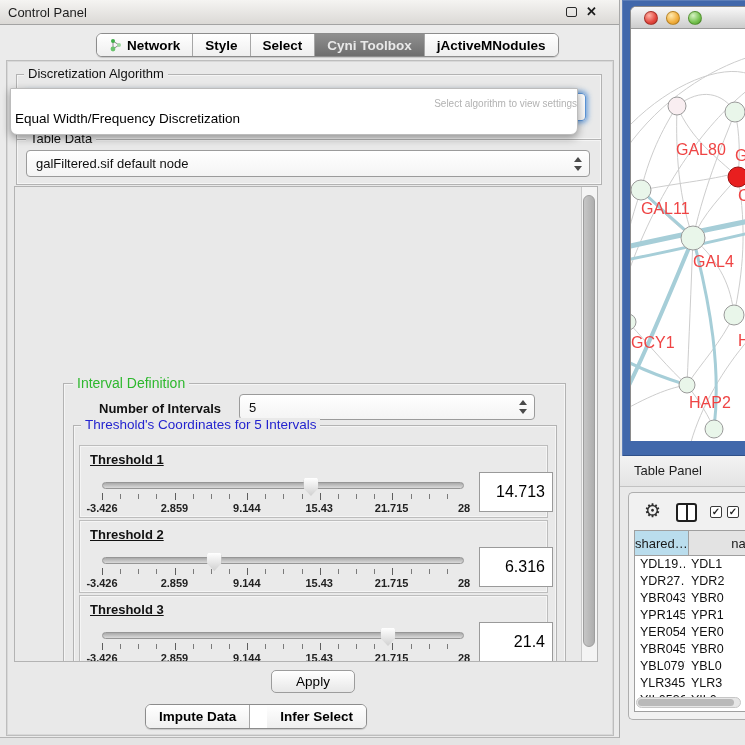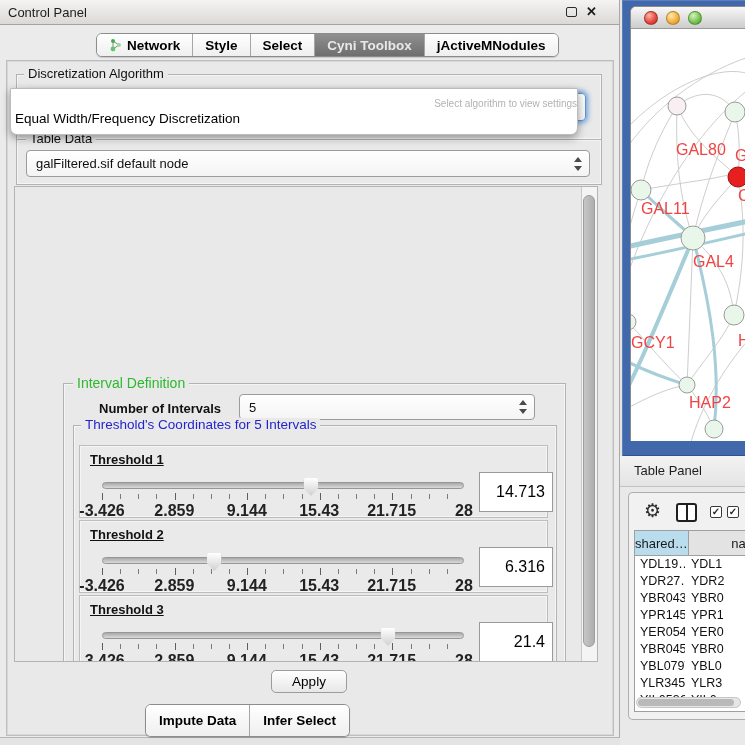--- a/index.html
+++ b/index.html
@@ -15,21 +15,21 @@
   #float-icon { left:566px; top:7px; width:11px; height:10px; border:1.5px solid #2b2b2b; border-radius:2px; background:transparent; }
   #close-icon { left:586px; top:4px; font-size:13px; font-weight:bold; color:#1b1b1b; }
 
   
   .seg-group { display:flex; border:1px solid #8c8c8c; border-radius:6px; overflow:hidden; background:#fff; box-shadow:0 1px 1px rgba(0,0,0,.15); }
   .seg { display:flex; align-items:center; justify-content:center; gap:4px; background:linear-gradient(#ffffff,#efefef); color:#000; border-right:1px solid #a6a6a6; font-size:13.5px; font-weight:bold; white-space:nowrap; }
   .seg:last-child { border-right:none; }
   .seg.sel { background:linear-gradient(#8f8f8f,#6e6e6e); color:#e9e9e9; }
   #top-tabs { left:96px; top:33px; height:24px; }
   #top-tabs .seg { padding:0 12px; }
-  #bottom-tabs { left:145px; top:704px; height:33px; }
+  #bottom-tabs { left:145px; top:704px; height:25px;gap:17px; }
   #bottom-tabs .seg { padding:0 13px; }
 
   
   #main-panel { left:6px; top:60px; width:608px; height:676px; border:1px solid #bdbdbd; background:#e9e9e9; box-shadow:inset 0 0 0 1px #d8d8d8; }
 
   .groupbox { border:1px solid #b3b3b3; box-shadow:inset 0 0 0 1px rgba(255,255,255,.55); }
   .group-title { background:#e9e9e9; padding:0 4px; line-height:14px; white-space:nowrap; }
   .g-green { color:#2eb82e; font-size:14px; }
   .g-blue  { color:#2424cf; font-size:13.5px; }
 
@@ -73,24 +73,24 @@
   .track { position:absolute; left:0; top:0; width:100%; height:7px; border-radius:4px; background:linear-gradient(#a9a9a9,#dadada); border:1px solid #969696; }
   .thumb { position:absolute; top:-4px; width:15px; height:18px; transform:translateX(-50%);
            background:linear-gradient(#ffffff,#d0d0d0);
            clip-path:polygon(10% 0,90% 0,100% 14%,100% 55%,50% 100%,0 55%,0 14%);
            filter:drop-shadow(0 0 1px #7d7d7d); }
   .ticks-minor { position:absolute; left:0; top:12px; width:calc(100% + 1px); height:5px;
                  background:repeating-linear-gradient(90deg,#7a7a7a 0 1px,transparent 1px 5%); }
   .ticks-major { position:absolute; left:0; top:11px; width:calc(100% + 1px); height:7px;
                  background:repeating-linear-gradient(90deg,#5e5e5e 0 1px,transparent 1px 20%); }
   .tick-labels { position:absolute; left:0; top:20px; width:100%; height:13px; }
-  .tick-label { position:absolute; transform:translateX(-50%); font-size:16px; font-weight:bold; color:#222; white-space:nowrap; }
+  .tick-label { position:absolute; transform:translateX(-50%); font-size:11px; font-weight:bold; color:#222; white-space:nowrap; }
   .thr-value { position:absolute; left:387px; top:26px; width:74px; height:40px; background:#fff; border:1px solid #9a9a9a; font-family:"Liberation Sans",sans-serif; font-size:16px; text-align:right; padding-right:7px; color:#000;margin-left:12px; }
 
-  #apply-btn { left:271px; top:670px; width:76px; height:23px; background:linear-gradient(#ffffff,#e7e7e7); border:1px solid #9c9c9c; border-radius:5px; font-size:13.5px; display:flex; align-items:center; justify-content:center; }
+  #apply-btn { left:271px; top:670px; width:84px; height:23px; background:linear-gradient(#ffffff,#e7e7e7); border:1px solid #9c9c9c; border-radius:5px; font-size:13.5px; display:flex; align-items:center; justify-content:center; }
 
   
   #net-frame { left:622px; top:0; width:123px; height:456px; background:#4168ab; box-shadow:inset 1px 1px 0 #5d7fb9, inset 0 -1px 0 #2f5089; }
   #net-window { left:630px; top:6px; width:115px; height:435px; background:#fff; border-radius:6px 0 0 0; overflow:hidden; border:1px solid #8a8a8a; border-right:none; border-bottom:none; }
   #net-titlebar { left:0; top:0; width:100%; height:22px; background:linear-gradient(#f8f8f8,#cccccc); border-bottom:1px solid #9a9a9a; position:absolute; }
   .tlight { position:absolute; top:4px; width:14px; height:14px; border-radius:50%; }
   #tl-red { left:13px; background:radial-gradient(circle at 35% 30%, #ffb3a7, #e2463d 60%, #c0342c); border:1px solid rgba(120,25,18,.55); }
   #tl-yellow { left:35px; background:radial-gradient(circle at 35% 30%, #ffeab0, #f1ae3d 60%, #d3912a); border:1px solid rgba(140,95,10,.55); }
   #tl-green { left:57px; background:radial-gradient(circle at 35% 30%, #d6f2c3, #74c14e 60%, #56992f); border:1px solid rgba(55,110,25,.55); }
   #net-canvas { left:0; top:22px; width:115px; height:413px; position:absolute; background:#fff; overflow:hidden; }

